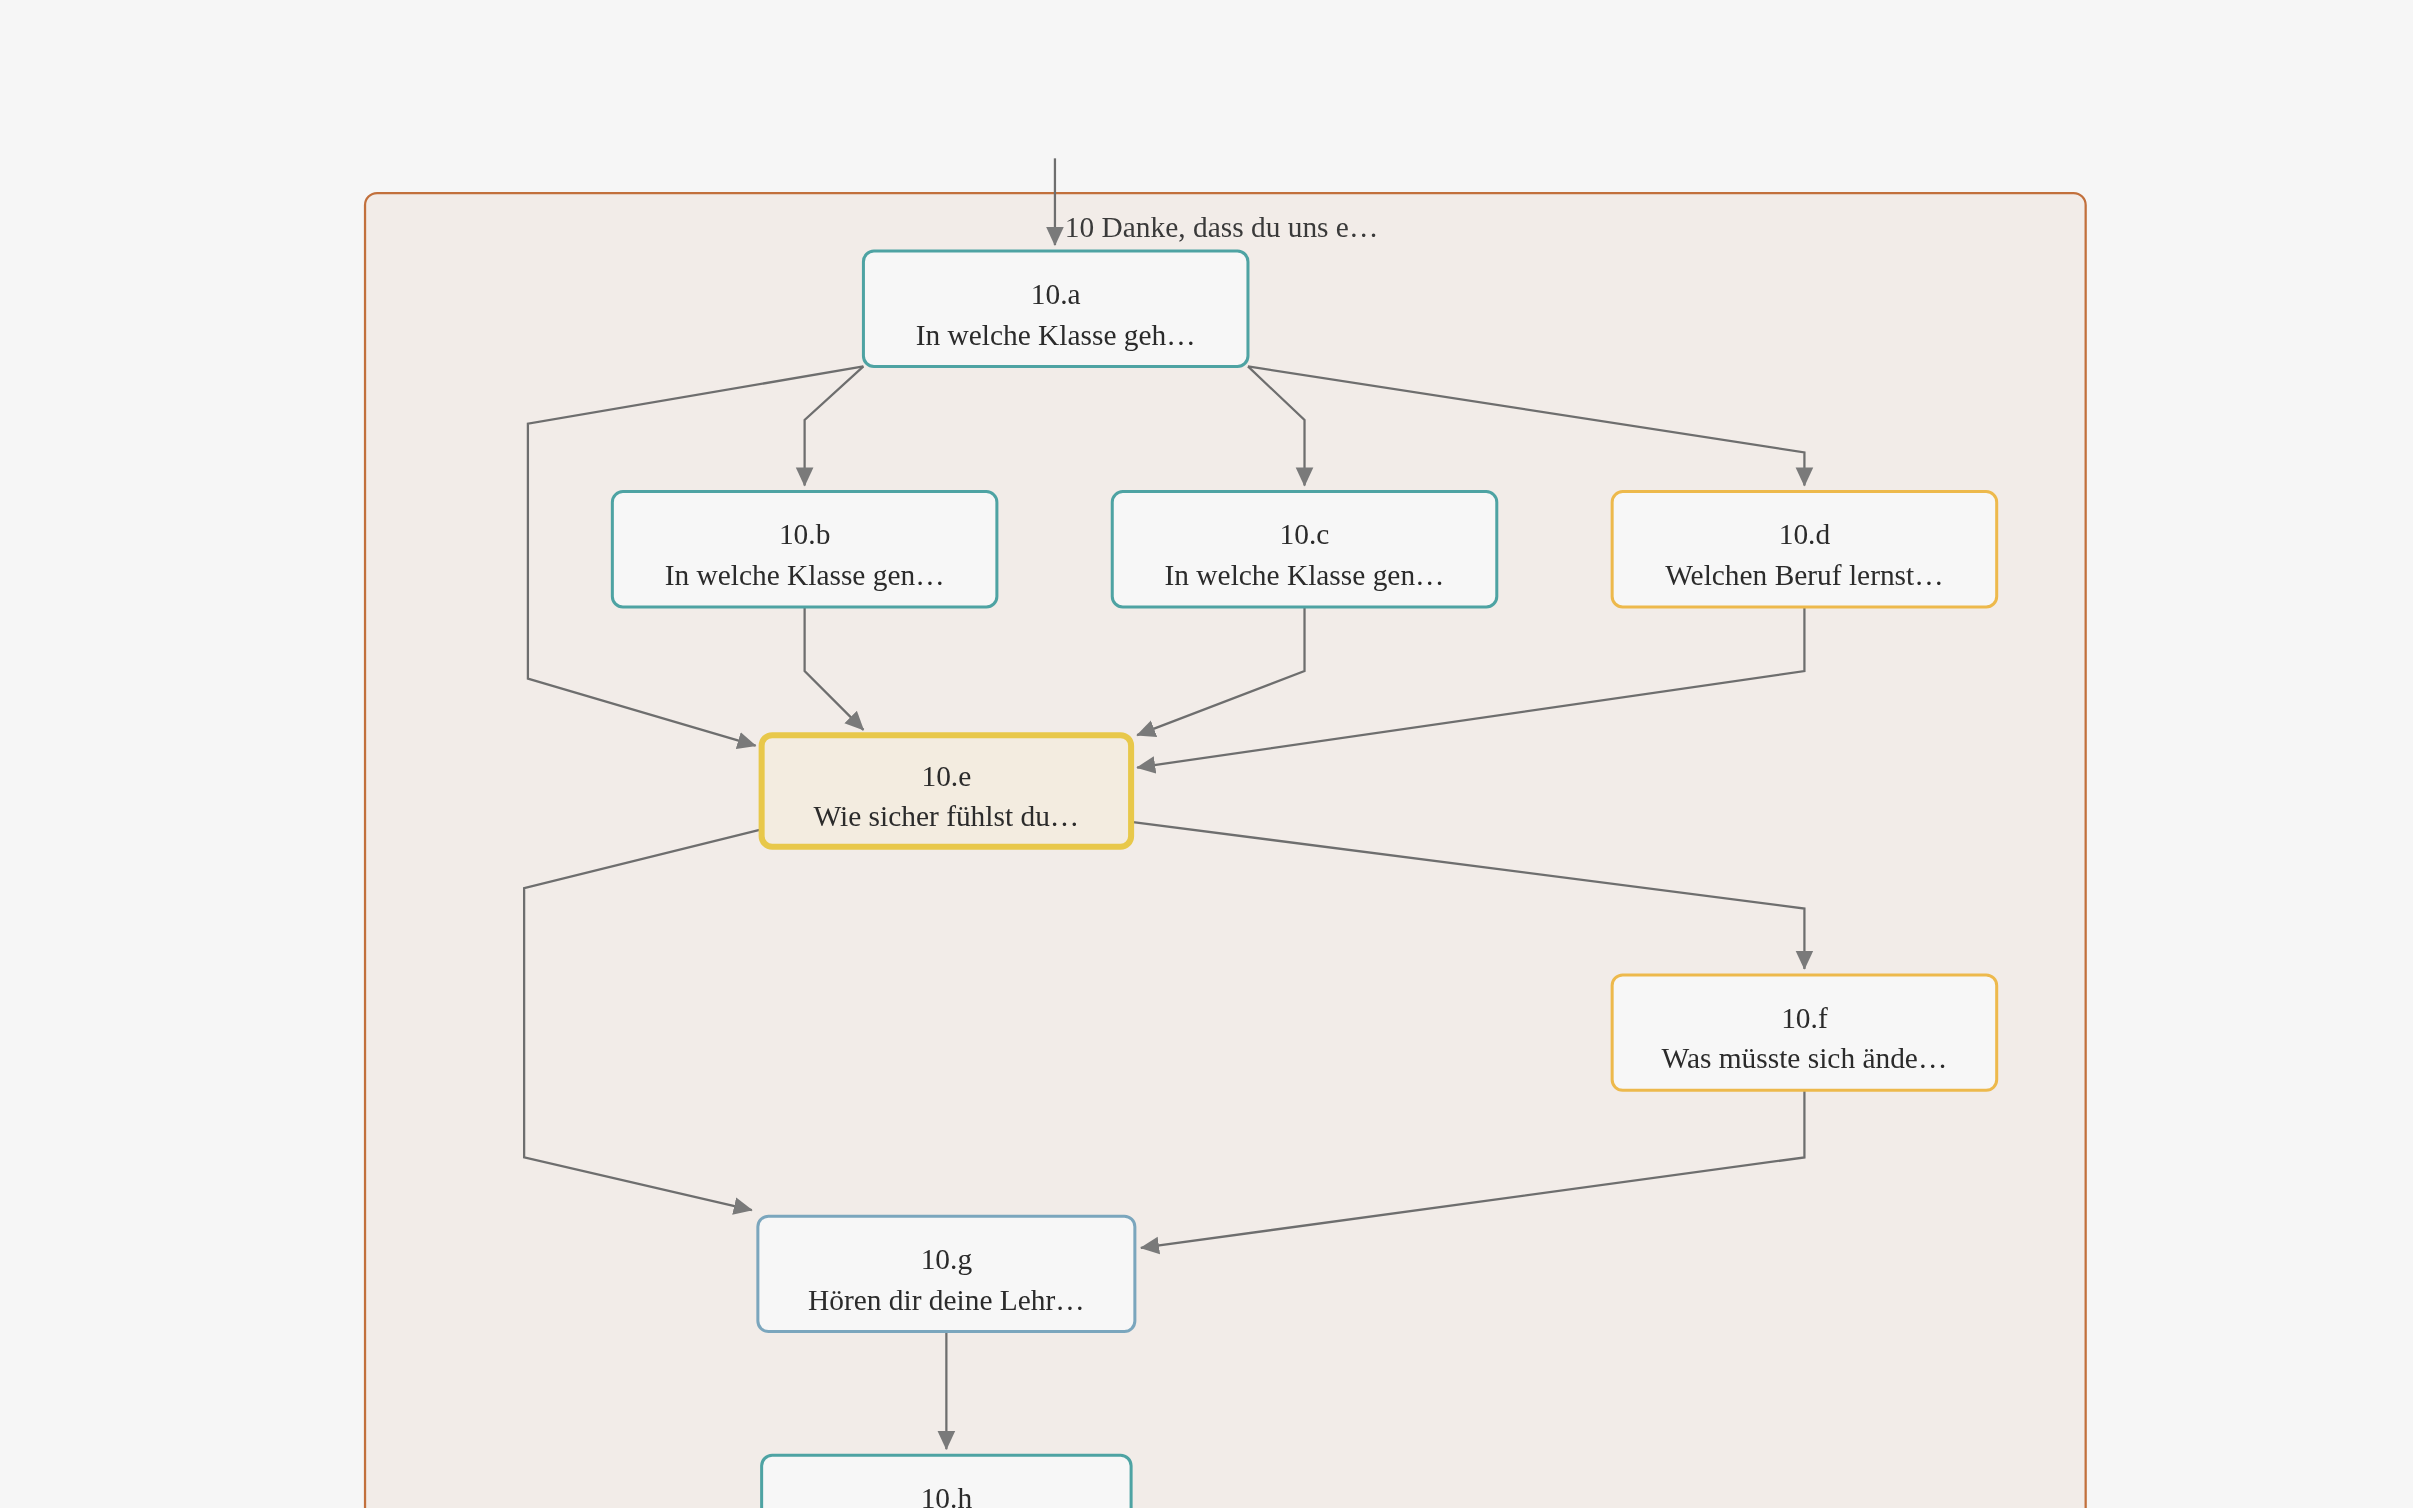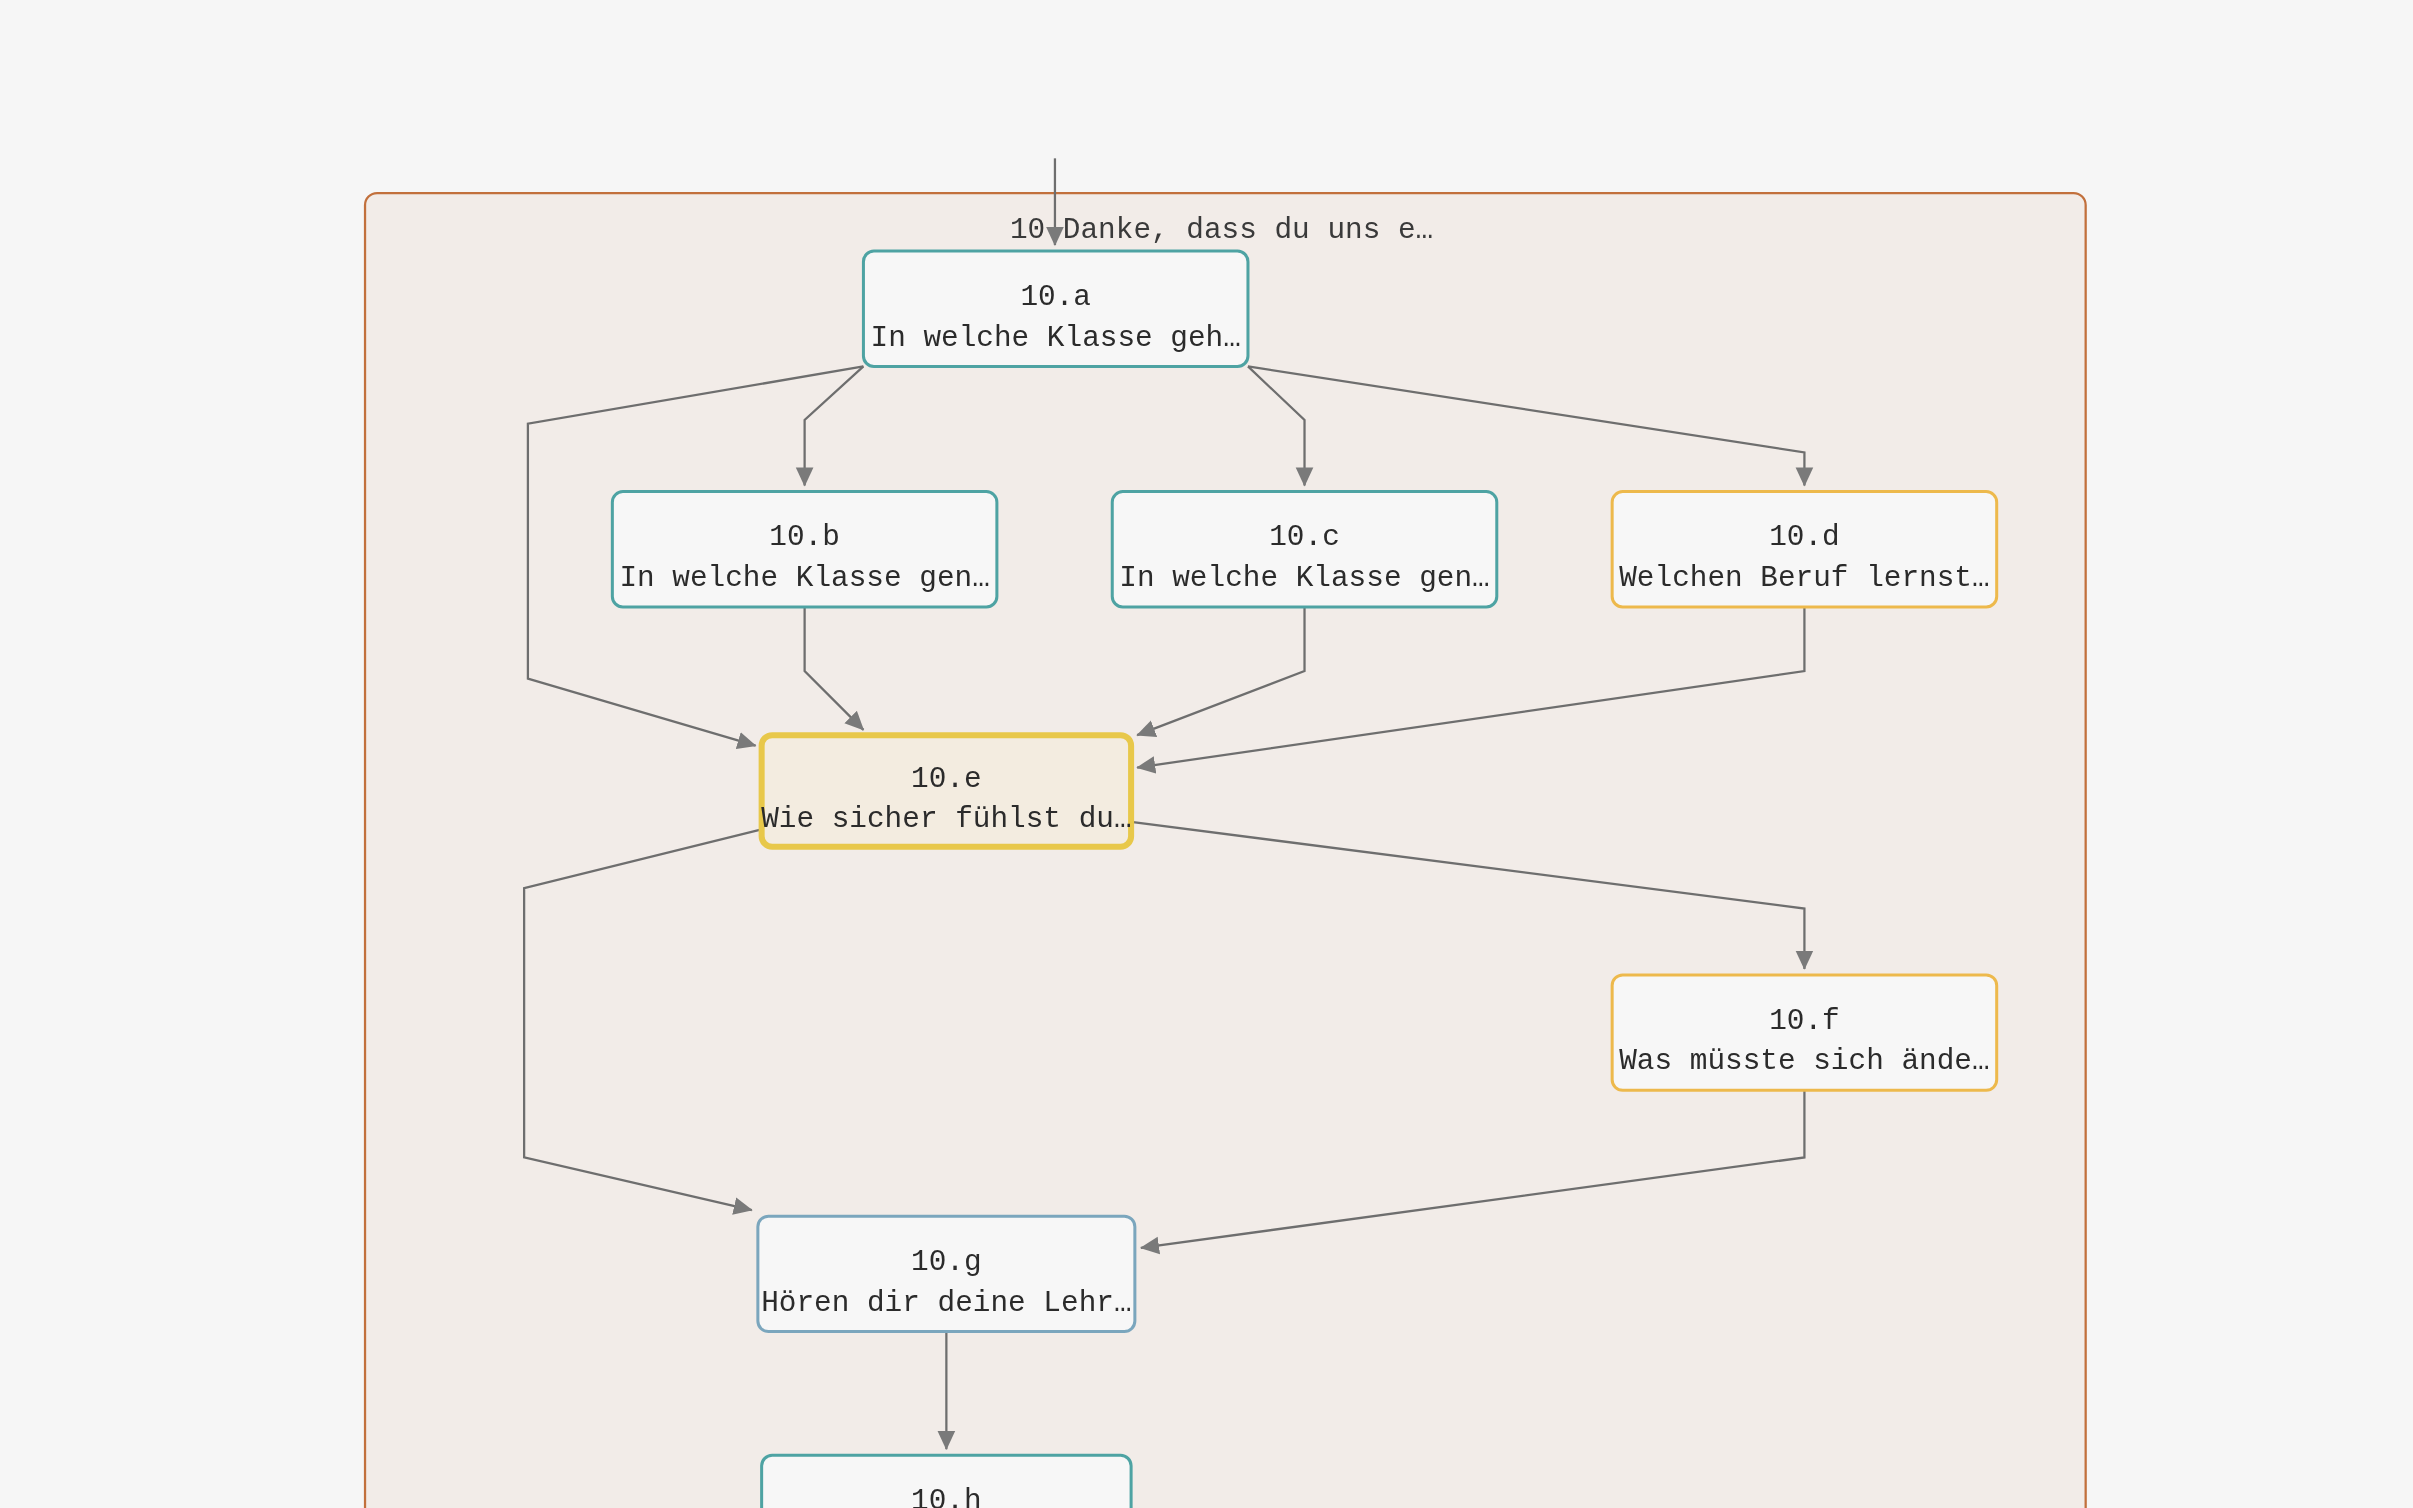--- a/index.html
+++ b/index.html
@@ -5,21 +5,21 @@
   html, body {
     margin: 0;
     padding: 0;
     background: #f5f5f5;
   }
   #canvas {
     position: relative;
     width: 2413px;
     height: 1508px;
     background: #f6f6f6;
-    font-family: Liberation Mono, monospace;
+    font-family: Liberation Serif, serif;
     overflow: hidden;
   }
   #flow-svg {
     position: absolute;
     top: 0; left: 0;
     width: 2413px;
     height: 1508px;
   }
   .group-rect {
     fill: #f2ece8;

